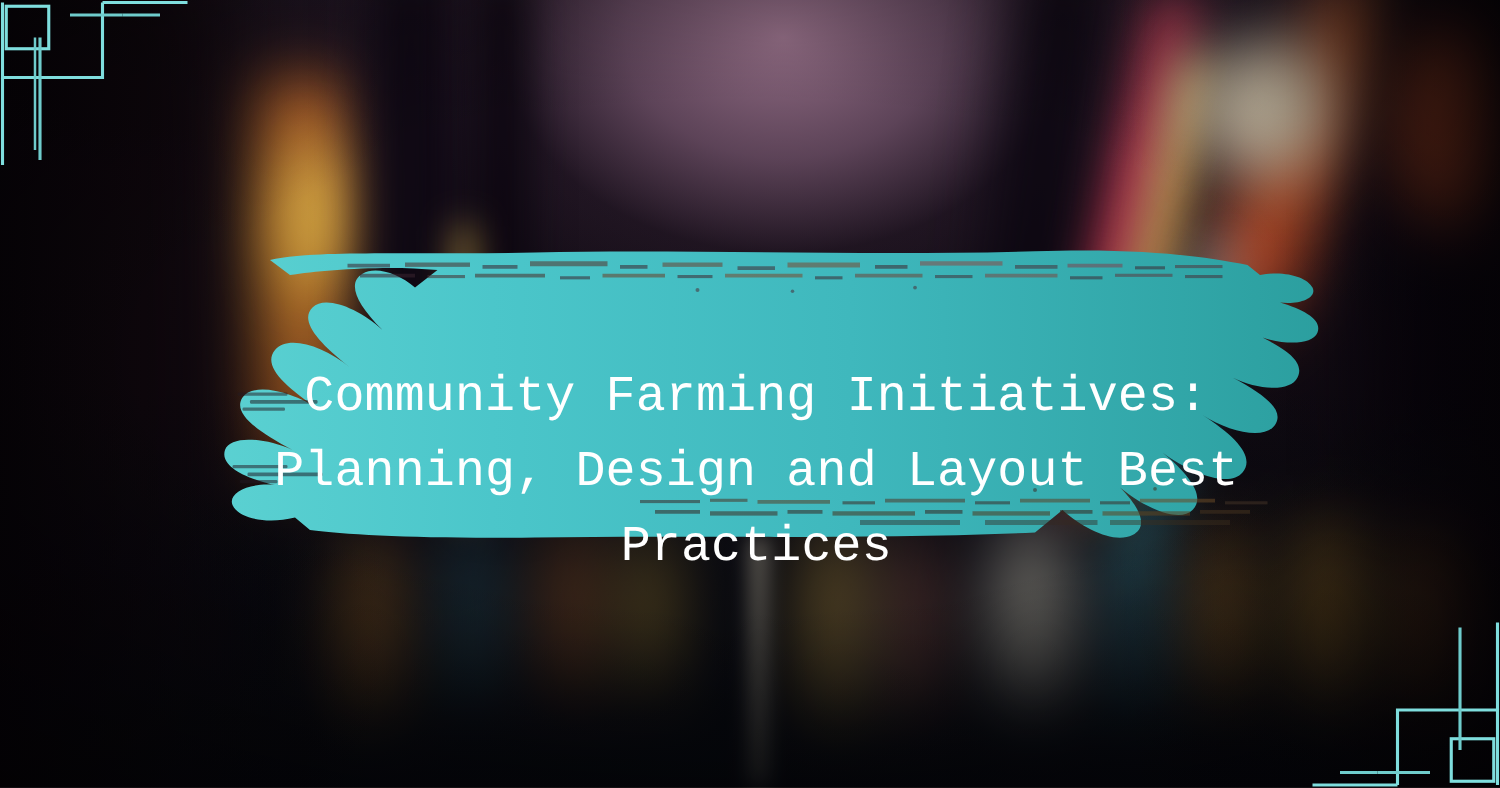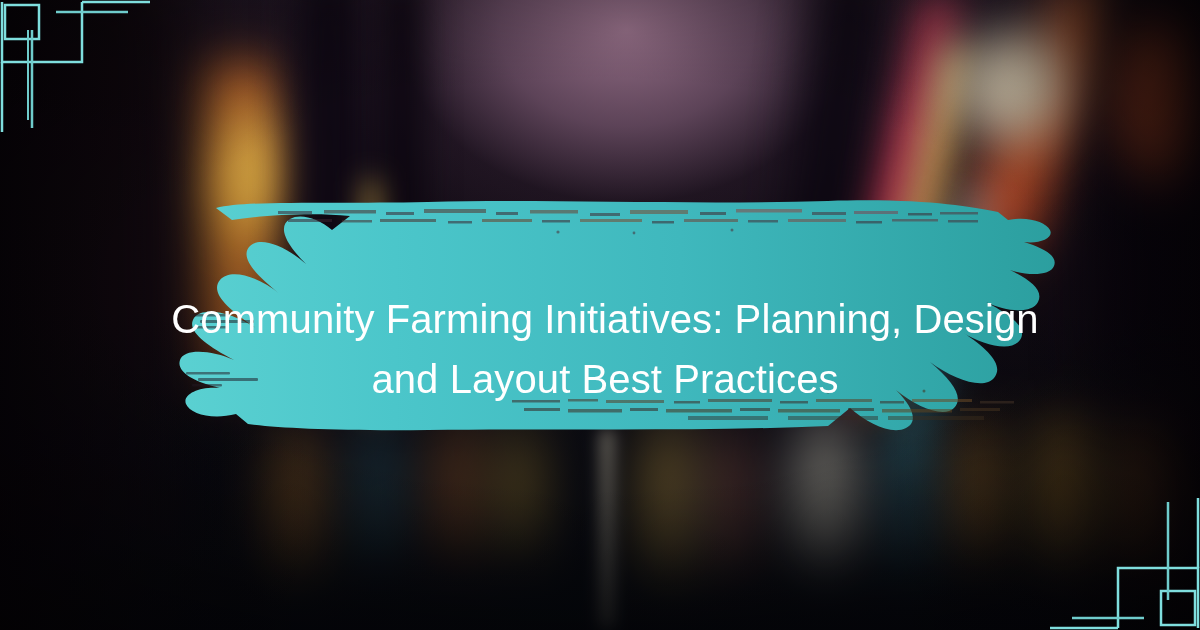--- a/index.html
+++ b/index.html
@@ -6,21 +6,21 @@
     margin: 0;
     padding: 0;
     background: #000;
   }
   #canvas {
     position: relative;
     width: 1200px;
     height: 630px;
     overflow: hidden;
     background: #0a0509;
-    font-family: Liberation Sans, sans-serif;
+    font-family: Liberation Mono, monospace;
   }
 
   
   .bg-layer {
     position: absolute;
     inset: 0;
     overflow: hidden;
   }
   .bg-base {
     position: absolute;

